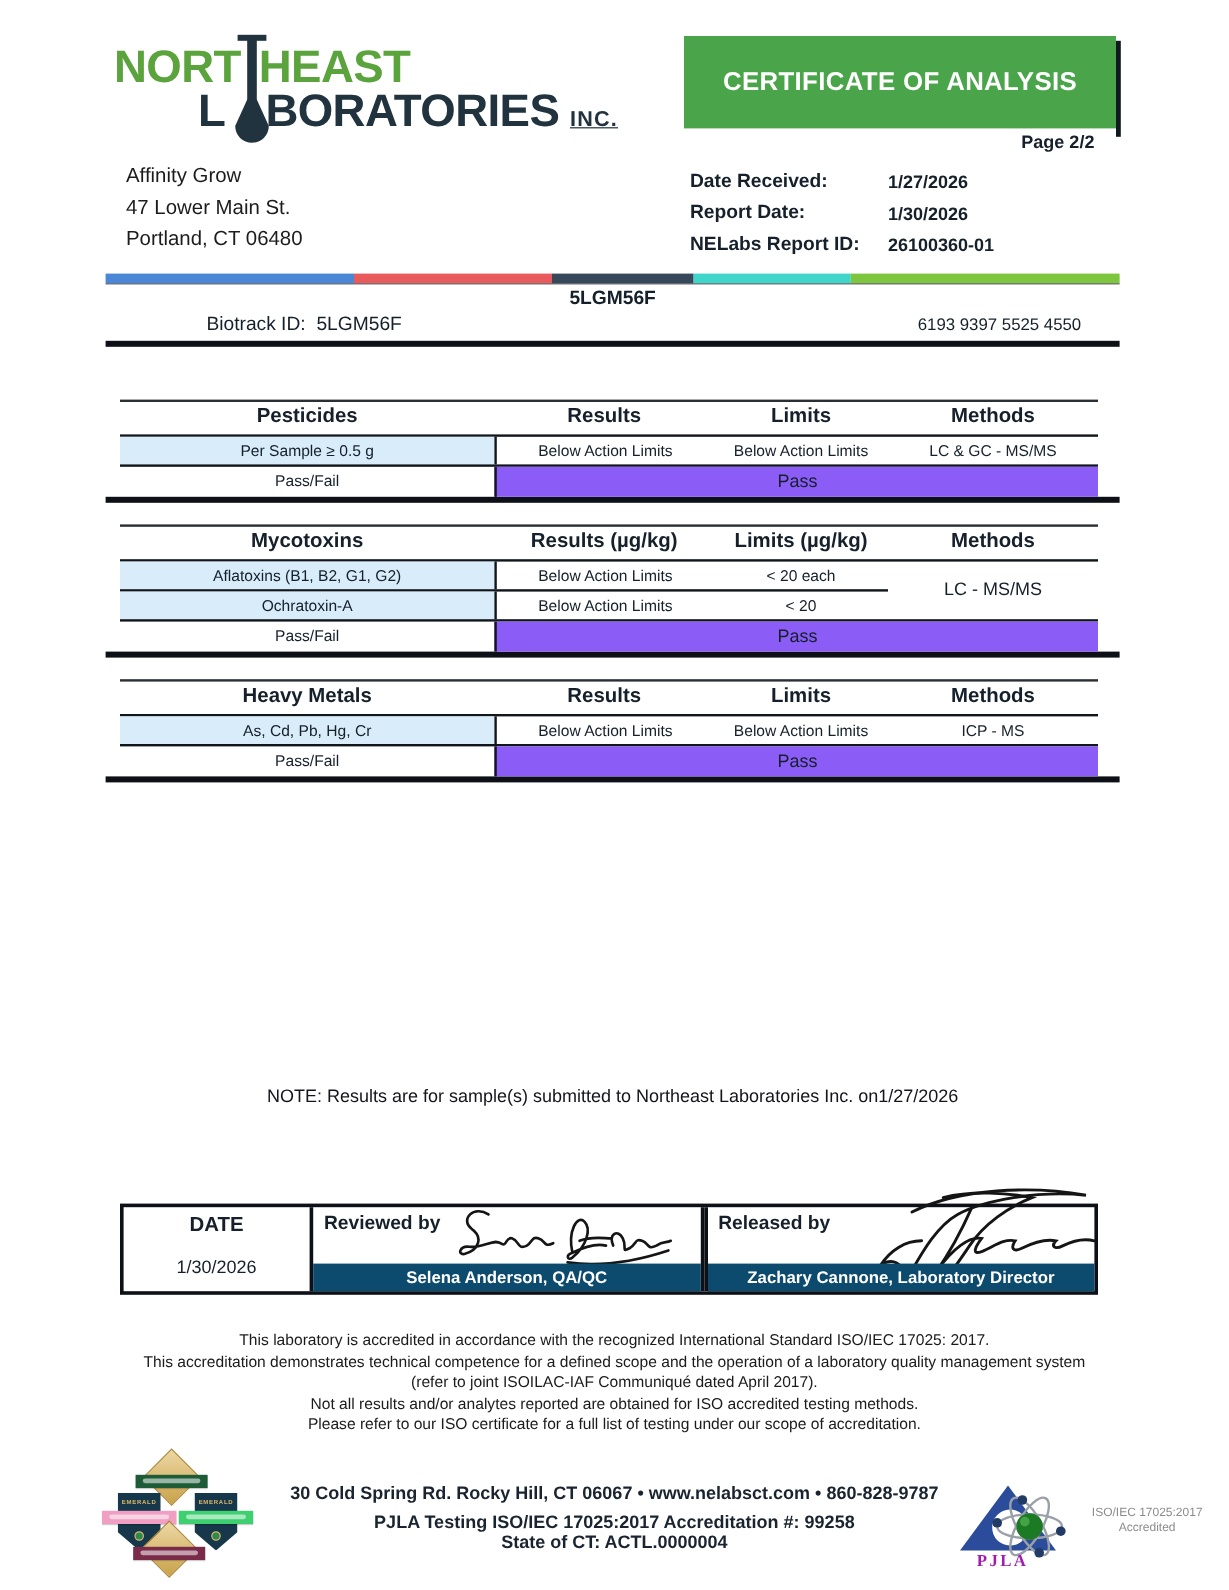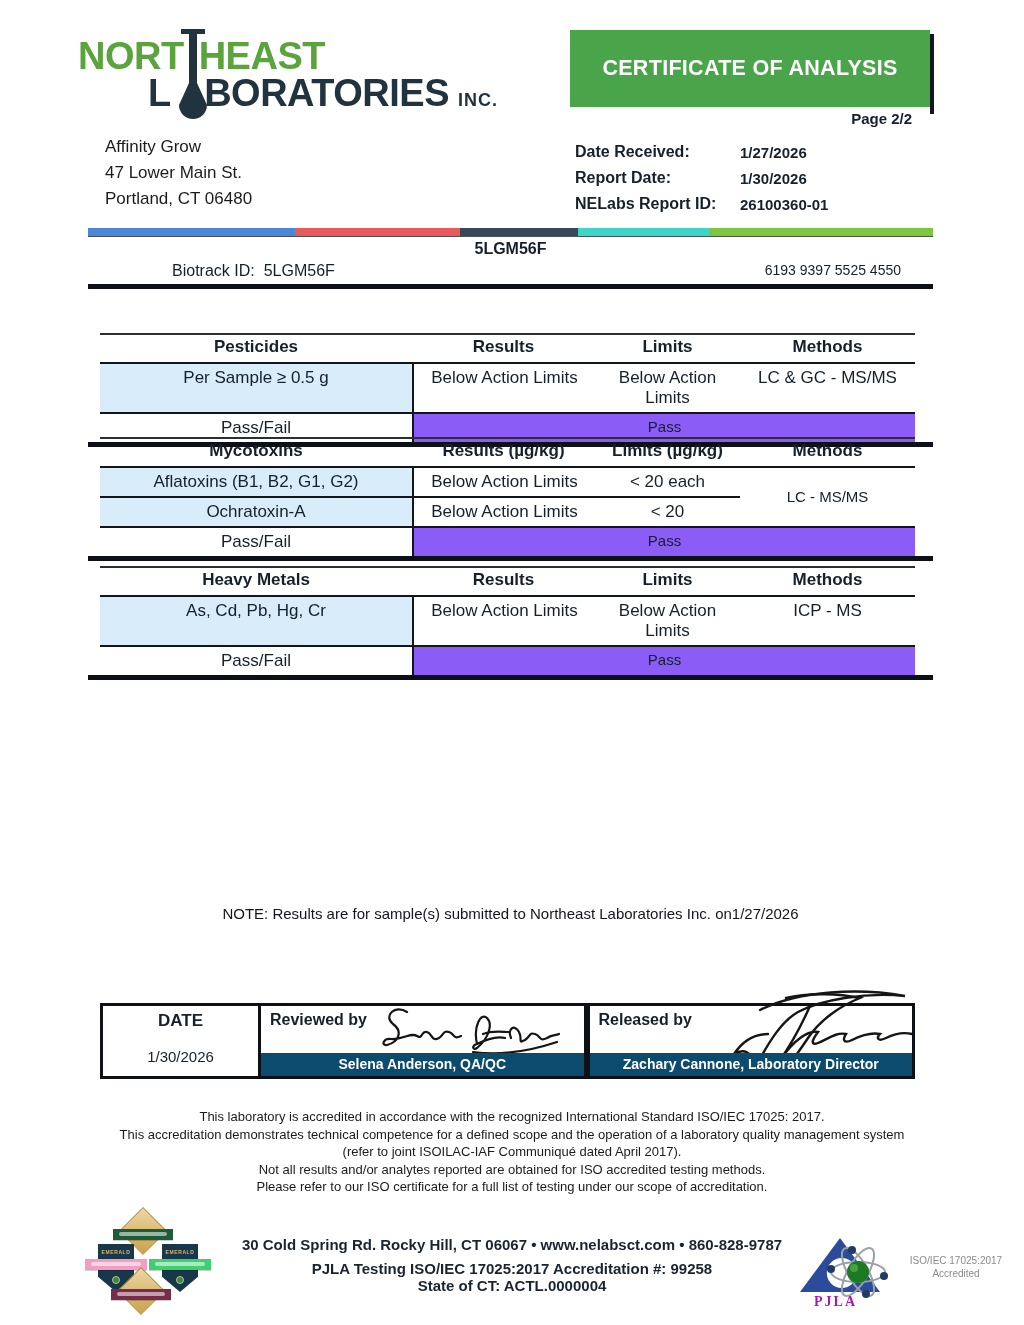--- a/index.html
+++ b/index.html
@@ -1,25 +1,25 @@
 <!DOCTYPE html>
 <html><head>
 <meta charset="utf-8">
 <style>
   * { margin:0; padding:0; box-sizing:border-box; }
   body { background:#ffffff; font-family:"Liberation Sans", sans-serif; }
   .page { position:relative; width:1024px; height:1325px; background:#fff; color:#15202b; overflow:hidden; margin:0 auto; }
 
   
-  .logo { position:absolute; left:78px; top:36px; width:420px; height:95px; }
+  .logo { position:absolute; left:95px; top:36px; width:420px; height:95px; }
   .logo-l1 { display:flex; font-size:38px; font-weight:bold; color:#5ba33c; line-height:40px; letter-spacing:-0.5px; }
   .neckgap { width:15px; }
   .logo-l2 { display:flex; align-items:baseline; margin-left:70px; margin-top:-4px; font-size:38px; font-weight:bold; color:#20333e; line-height:42px; letter-spacing:-0.5px; }
   .flaskgap { width:37px; }
-  .inc { font-size:18px; letter-spacing:1px; margin-left:9px; }
+  .inc { font-size:18px; letter-spacing:1px; margin-left:9px;text-decoration:underline; }
   .flask-svg { position:absolute; left:97px; top:-7px; width:40px; height:104px; overflow:visible; }
 
   .client { position:absolute; left:105px; top:134px; font-size:17px; line-height:26px; color:#1c1c1c; }
 
   
   .banner { position:absolute; left:570px; top:30px; width:360px; height:77px; background:#4aa449;
             display:flex; align-items:center; justify-content:center; color:#fff; font-weight:bold;
             font-size:21.5px; letter-spacing:0.3px; }
   .banner-bar { position:absolute; left:930px; top:34px; width:4px; height:80px; background:#101820; }
   .page-ind { position:absolute; left:700px; top:110px; width:212px; text-align:right; font-weight:bold; font-size:15px; }
@@ -42,21 +42,21 @@
   .bio-right { margin-right:32px; font-size:14px; }
   .rule { position:absolute; left:88px; top:284px; width:845px; height:5px; background:#0d1117; }
 
   
   .tblwrap { position:absolute; left:88px; width:845px; }
   .tbl { margin-left:12px; width:815px; display:grid; grid-template-columns:312px 183px 145px 175px; }
   .topline { grid-column:1/5; height:1.5px; background:#2a2f35; }
   .hdr { font-weight:bold; font-size:17px; text-align:center; padding:2px 0 5px; }
   .hline { grid-column:1/5; height:2px; background:#10161c; }
   .hline3 { grid-column:1/4; height:2px; background:#10161c; }
-  .cell { font-size:17px; text-align:center; padding:4px 0 4px; }
+  .cell { font-size:13px; text-align:center; padding:4px 0 4px; }
   .blue { background:#d9ecf9; }
   .vl { border-left:2.5px solid #10161c; }
   .pf { grid-column:2/5; }
   .passbg { background:#8b5cf6; font-size:15px; }
   .mspan { grid-row:4/7; grid-column:4; display:flex; align-items:center; justify-content:center; font-size:15px; }
   .thick { height:5px; background:#0d1117; }
 
   
   .note { position:absolute; left:88px; top:905px; width:845px; display:flex; justify-content:center; gap:0; font-size:15px; color:#14141c; }
 

